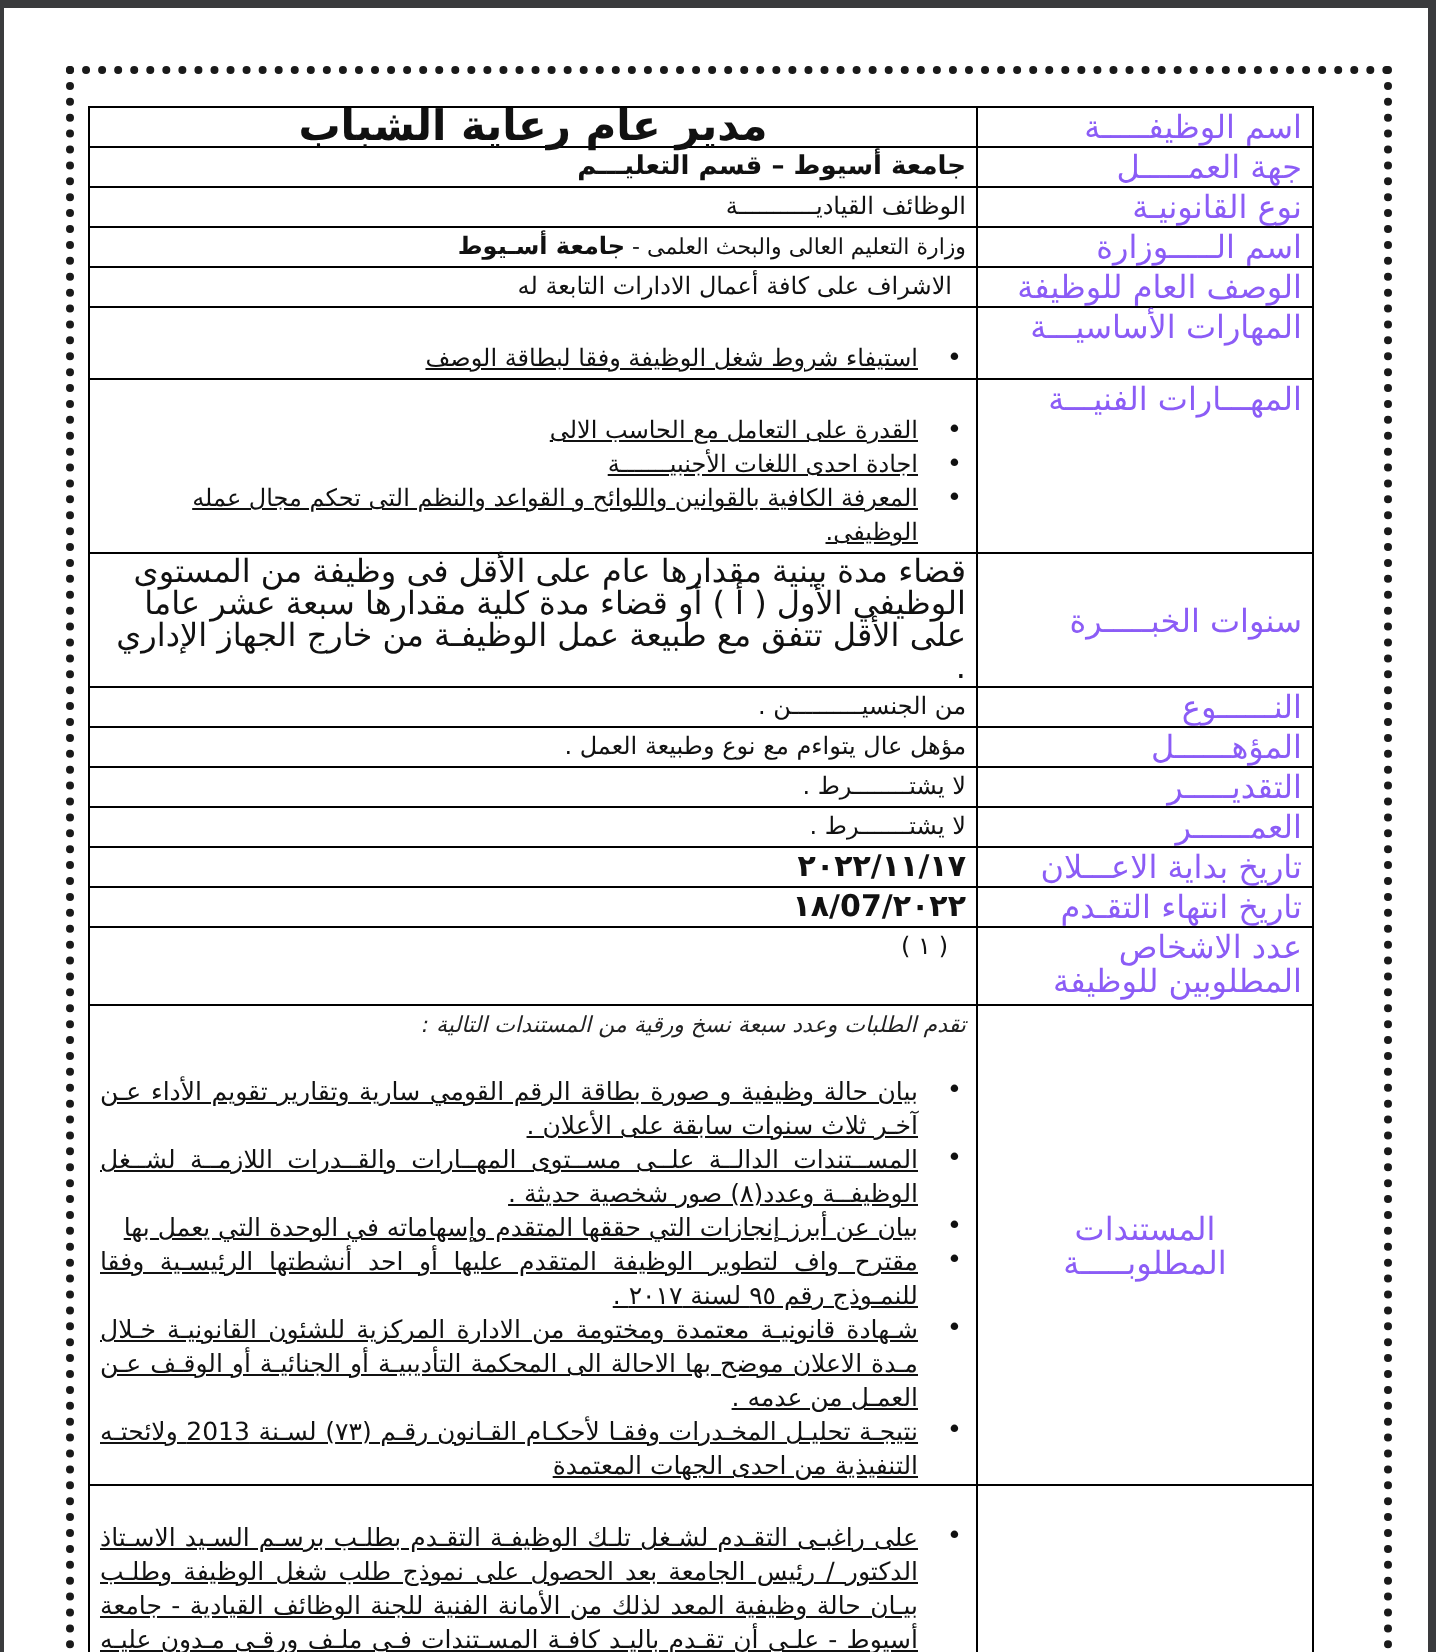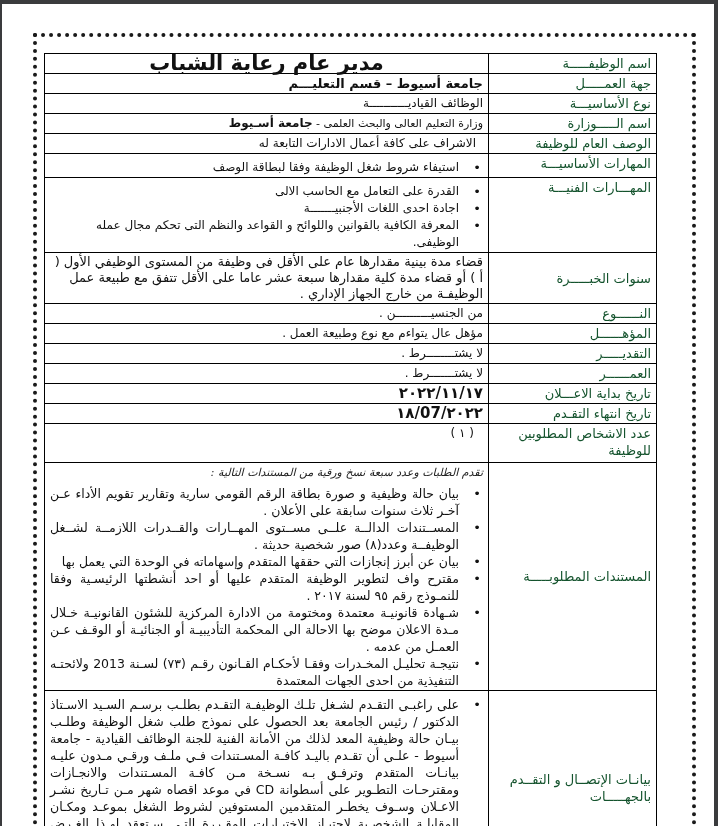--- a/index.html
+++ b/index.html
@@ -27,32 +27,32 @@
     color: #111;
   }
   table.form td {
     border: 1.5px solid #000;
     vertical-align: top;
     padding: 1px 5px;
     line-height: 17px;
   }
   td.label {
     width: 157px;
-    font-size: 13px;
-    color: #14532d;
+    font-size: 16px;
+    color: #8b5cf6;
     text-align: right;
   }
   td.label.mid { vertical-align: middle; }
-  td.label.center { vertical-align: middle; text-align: right; }
+  td.label.center { vertical-align: middle; text-align: center; }
   td.value { text-align: right; }
   .title-val { text-align: center !important; font-weight: bold; font-size: 21px; line-height: 22px; }
   .bold { font-weight: bold; text-align: center; }
   .centerish { text-align: left; }
   .date { font-weight: bold; font-size: 15px; text-align: right; }
-  ul.bul { margin: 0; padding: 4px 18px 0 0; list-style: none; }
+  ul.bul { margin: 0; padding: 16px 18px 0 0; list-style: none; text-decoration: underline; }
   ul.bul li { position: relative; padding-right: 6px; }
   ul.bul li::before {
     content: "•"; position: absolute; right: -16px; top: 0; font-size: 13px;
   }
   .docs { font-size: 12.5px; }
   .docs .intro { font-size: 11px; color: #222; font-style: italic; }
   .just { text-align: justify; text-align-last: right; }
 </style>
 </head>
 <body>
@@ -64,21 +64,21 @@
     <tbody>
         <tr>
       <td class="label">اسم الوظيفـــــة</td>
       <td class="value title-val">مدير عام رعاية الشباب</td>
     </tr>
     <tr>
       <td class="label">جهة العمـــــل</td>
       <td class="value centerish bold" style="font-size:13px">جامعة أسيوط – قسم  التعليـــم</td>
     </tr>
     <tr>
-      <td class="label">نوع الأساسيـــة</td>
+      <td class="label">نوع القانونيـة</td>
       <td class="value centerish">الوظائف القياديـــــــــــة</td>
     </tr>
     <tr>
       <td class="label">اسم الـــــوزارة</td>
       <td class="value" style="font-size:11px"><span>وزارة التعليم العالى والبحث العلمى - </span><span class="bold" style="font-size:12px">جامعة أسـيوط</span></td>
     </tr>
     <tr>
       <td class="label">الوصف العام للوظيفة</td>
       <td class="value" style="padding-right:12px">الاشراف على كافة أعمال الادارات التابعة له</td>
     </tr>
@@ -95,21 +95,21 @@
       <td class="value">
         <ul class="bul">
           <li>القدرة على التعامل مع الحاسب الالى</li>
           <li>اجادة احدى اللغات الأجنبيـــــــة</li>
           <li>المعرفة الكافية بالقوانين واللوائح و القواعد والنظم التى تحكم مجال عمله الوظيفى.</li>
         </ul>
       </td>
     </tr>
     <tr>
       <td class="label mid">سنوات الخبـــــرة</td>
-      <td class="value" style="font-size:13px; line-height:16px">قضاء مدة بينية مقدارها عام على الأقل فى وظيفة من المستوى الوظيفي الأول ( أ ) أو قضاء مدة كلية مقدارها سبعة عشر عاما على الأقل تتفق مع طبيعة عمل الوظيفـة من خارج الجهاز الإداري .</td>
+      <td class="value" style="font-size:16px; line-height:16px">قضاء مدة بينية مقدارها عام على الأقل فى وظيفة من المستوى الوظيفي الأول ( أ ) أو قضاء مدة كلية مقدارها سبعة عشر عاما على الأقل تتفق مع طبيعة عمل الوظيفـة من خارج الجهاز الإداري .</td>
     </tr>
     <tr>
       <td class="label">النــــــوع</td>
       <td class="value">من الجنسيــــــــــن .</td>
     </tr>
     <tr>
       <td class="label">المؤهــــــل</td>
       <td class="value">مؤهل عال يتواءم مع نوع وطبيعة العمل  .</td>
     </tr>
     <tr>

